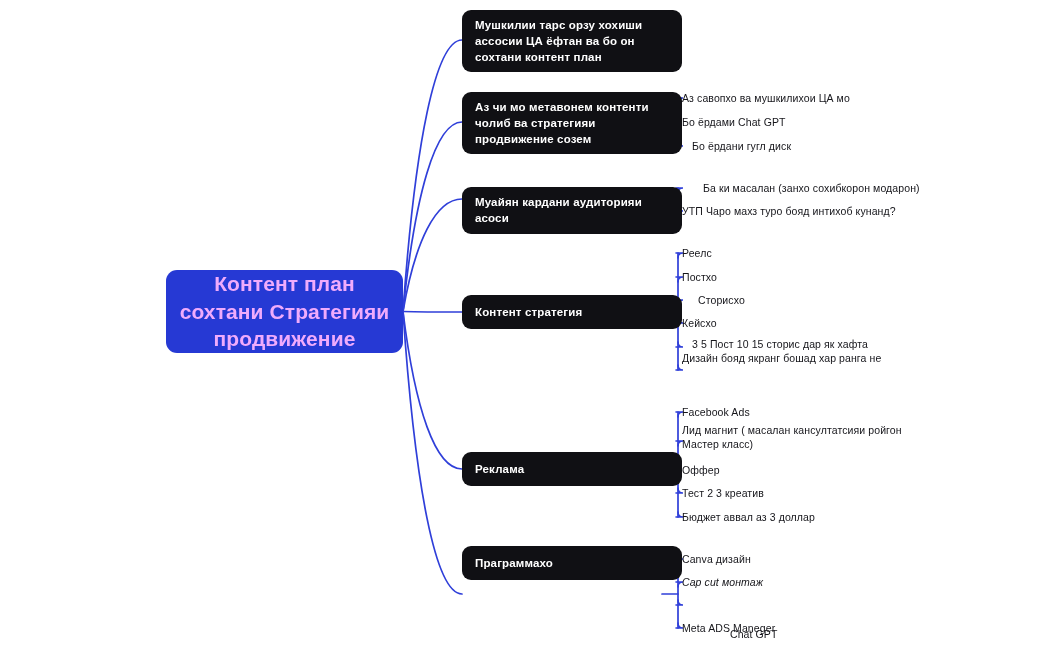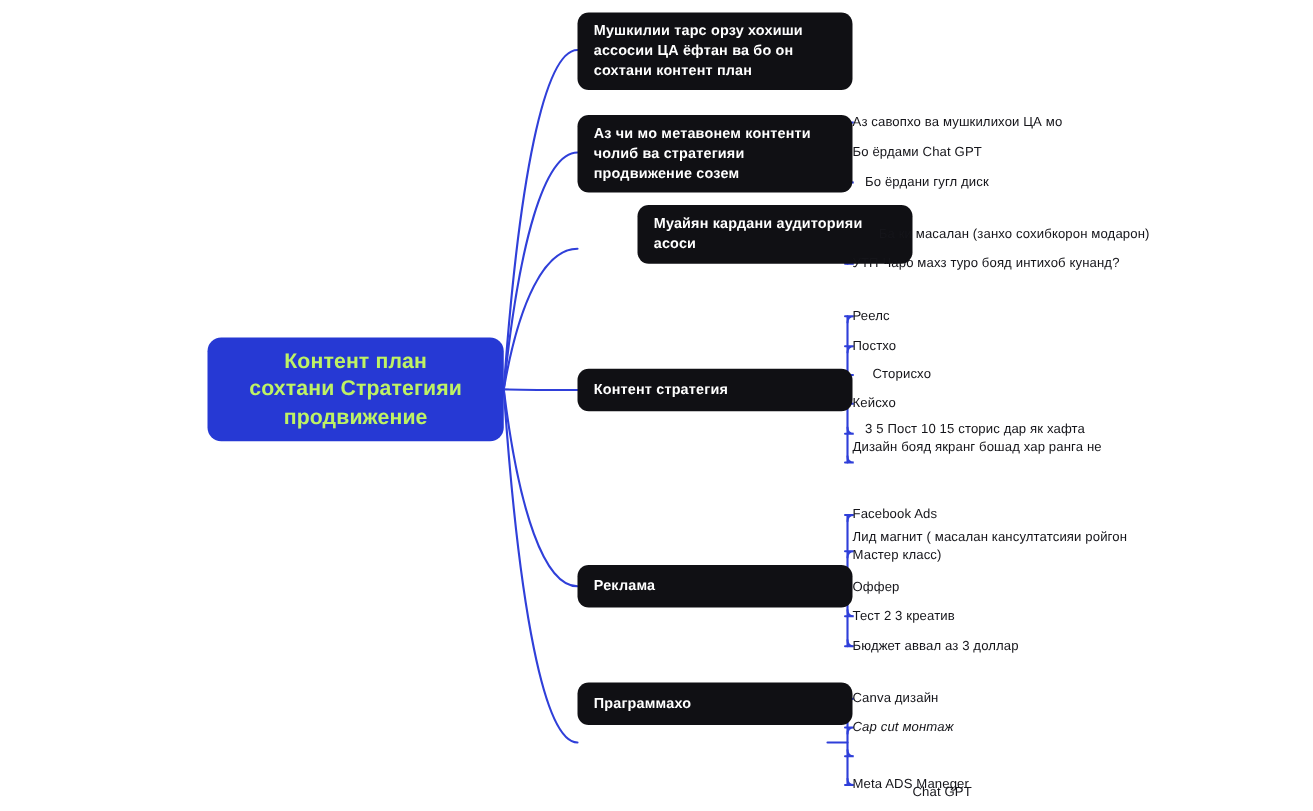--- a/index.html
+++ b/index.html
@@ -34,22 +34,22 @@
     height: 83px;
     background: #2639d4;
     border-radius: 11px;
     display: flex;
     align-items: center;
     justify-content: center;
     box-sizing: border-box;
     padding: 0 10px;
   }
   .root-label {
-    color: #bef264;
-    font-size: 17px;
+    color: #f0abfc;
+    font-size: 21px;
     font-weight: bold;
     line-height: 1.32;
     text-align: center;
     letter-spacing: 0.1px;
     white-space: pre-line;
   }
   .branch-node {
     position: absolute;
     left: 462px;
     width: 220px;
@@ -137,21 +137,21 @@
       <div class="branch-node" style="top: 9.5px; min-height: 61px;">
         <div class="branch-label">Мушкилии тарс орзу хохиши
 ассосии ЦА ёфтан  ва бо он
 сохтани контент план</div>
       </div>
       <div class="branch-node" style="top: 91.5px; min-height: 61px;">
         <div class="branch-label">Аз чи мо метавонем контенти
 чолиб ва стратегияи
 продвижение созем</div>
       </div>
-      <div class="branch-node" style="top: 164px; min-height: 45px; margin-left: 48px;">
+      <div class="branch-node" style="top: 187px; min-height: 45px;">
         <div class="branch-label">Муайян кардани аудиторияи
 асоси</div>
       </div>
       <div class="branch-node" style="top: 295px; min-height: 34px;">
         <div class="branch-label">Контент стратегия</div>
       </div>
       <div class="branch-node" style="top: 452px; min-height: 34px;">
         <div class="branch-label">Реклама</div>
       </div>
       <div class="branch-node" style="top: 546px; min-height: 34px;">

